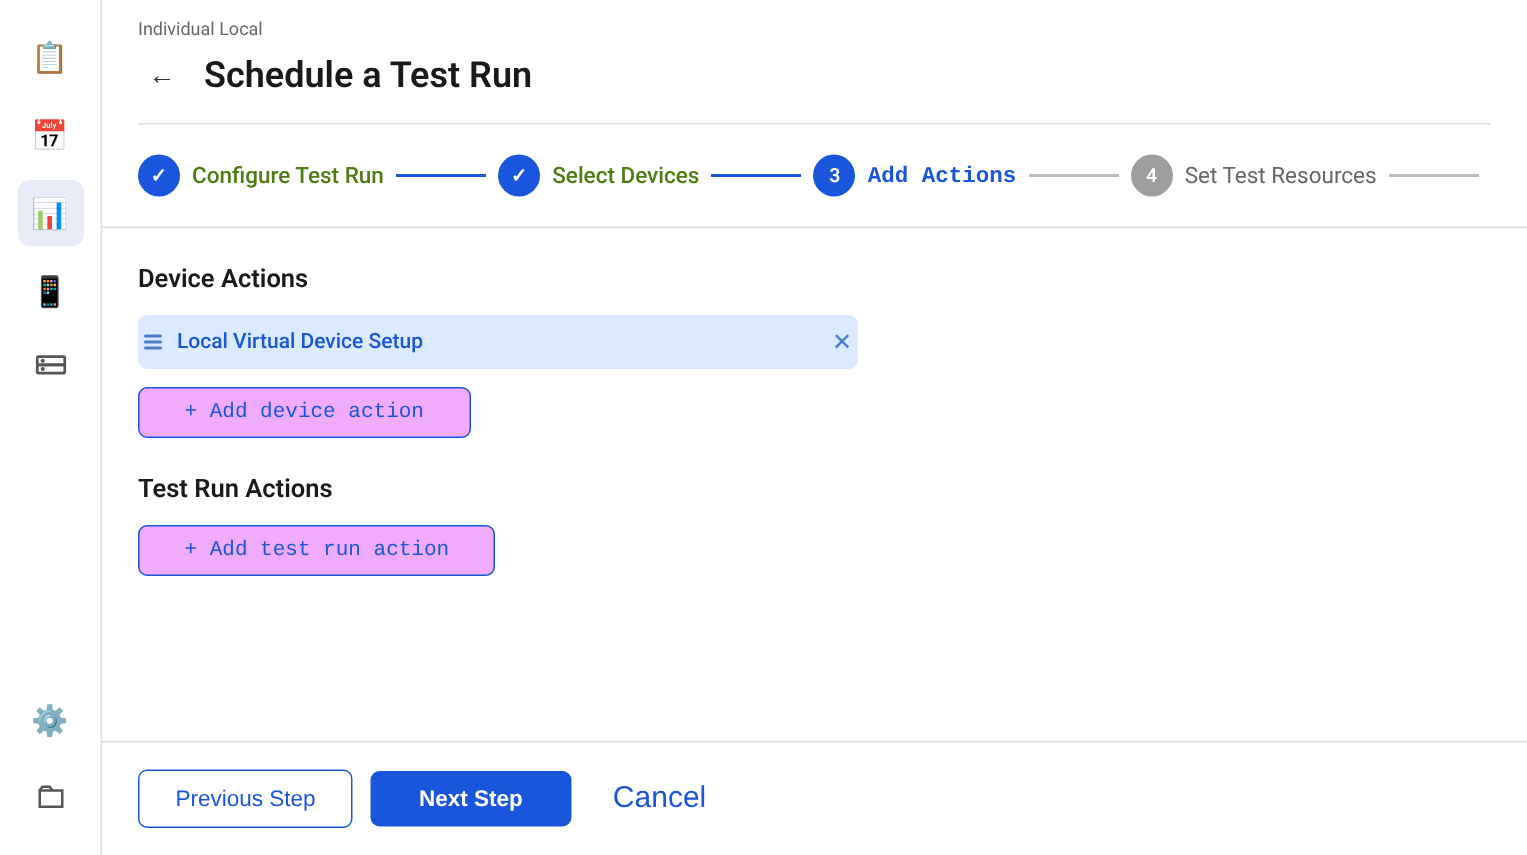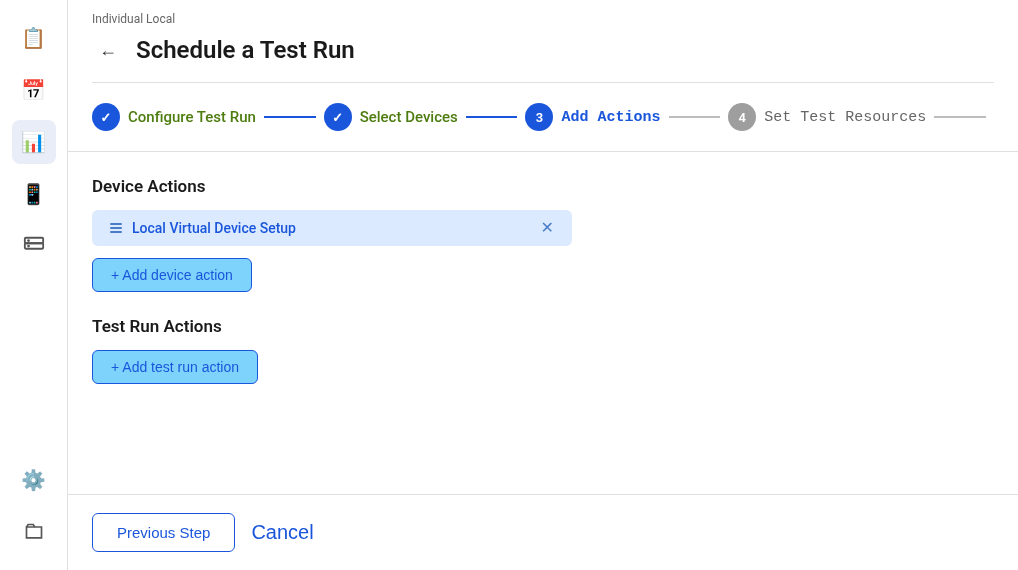--- a/index.html
+++ b/index.html
@@ -128,21 +128,20 @@
       font-weight: 500;
     }
     .step-label.active {
       font-weight: 700;
       color: #1a56db;
       font-family: Liberation Mono, monospace;
     }
     .step-label.inactive {
       color: #666;
       font-weight: 400;
-      font-family: Liberation Mono, monospace;
     }
     .step-connector {
       flex: 1;
       height: 2px;
       background: #1a56db;
       margin: 0 8px;
       min-width: 40px;
     }
     .step-connector.inactive {
       background: #bdbdbd;
@@ -161,21 +160,21 @@
       color: #1a1a1a;
       margin-bottom: 14px;
     }
 
     
     .action-chip {
       display: flex;
       align-items: center;
       background: #dbeafe;
       border-radius: 6px;
-      padding: 10px 18px;
+      padding: 10px 4px;
       margin-bottom: 12px;
       max-width: 480px;
       gap: 10px;
     }
     .drag-handle {
       color: #4a7cc7;
       font-size: 14px;
       cursor: grab;
       display: flex;
       flex-direction: column;
@@ -198,39 +197,40 @@
       cursor: pointer;
       color: #4a7cc7;
       font-size: 16px;
       line-height: 1;
     }
 
     
     .add-action-btn {
       display: inline-flex;
       align-items: center;
-      padding: 8px 18px;
+      padding: 8px 30px;
       border: 1.5px solid #1a56db;
       border-radius: 6px;
-      background: #7dd3fc;
+      background: #f0abfc;
       color: #1a56db;
       font-size: 14px;
       font-weight: 500;
       cursor: pointer;
       gap: 4px;
+      font-family: Liberation Mono, monospace;
     }
 
     .section-gap { margin-bottom: 24px; }
 
     
     .footer {
       padding: 16px 24px;
       display: flex;
       align-items: center;
-      gap: 0;
+      gap: 12px;
       border-top: 1px solid #e0e0e0;
       background: #fff;
       flex-shrink: 0;
     }
     .btn-prev {
       padding: 10px 24px;
       border: 1.5px solid #1a56db;
       border-radius: 6px;
       background: #fff;
       color: #1a56db;
@@ -349,16 +349,17 @@
 
     <div class="section-gap">
       <div class="section-title">Test Run Actions</div>
       <button class="add-action-btn">+ Add test run action</button>
     </div>
 
   </div>
 
   <div class="footer">
     <button class="btn-prev">Previous Step</button>
+    <button class="btn-next">Next Step</button>
     <button class="btn-cancel">Cancel</button>
   </div>
 
 </div>
 
 </body></html>

